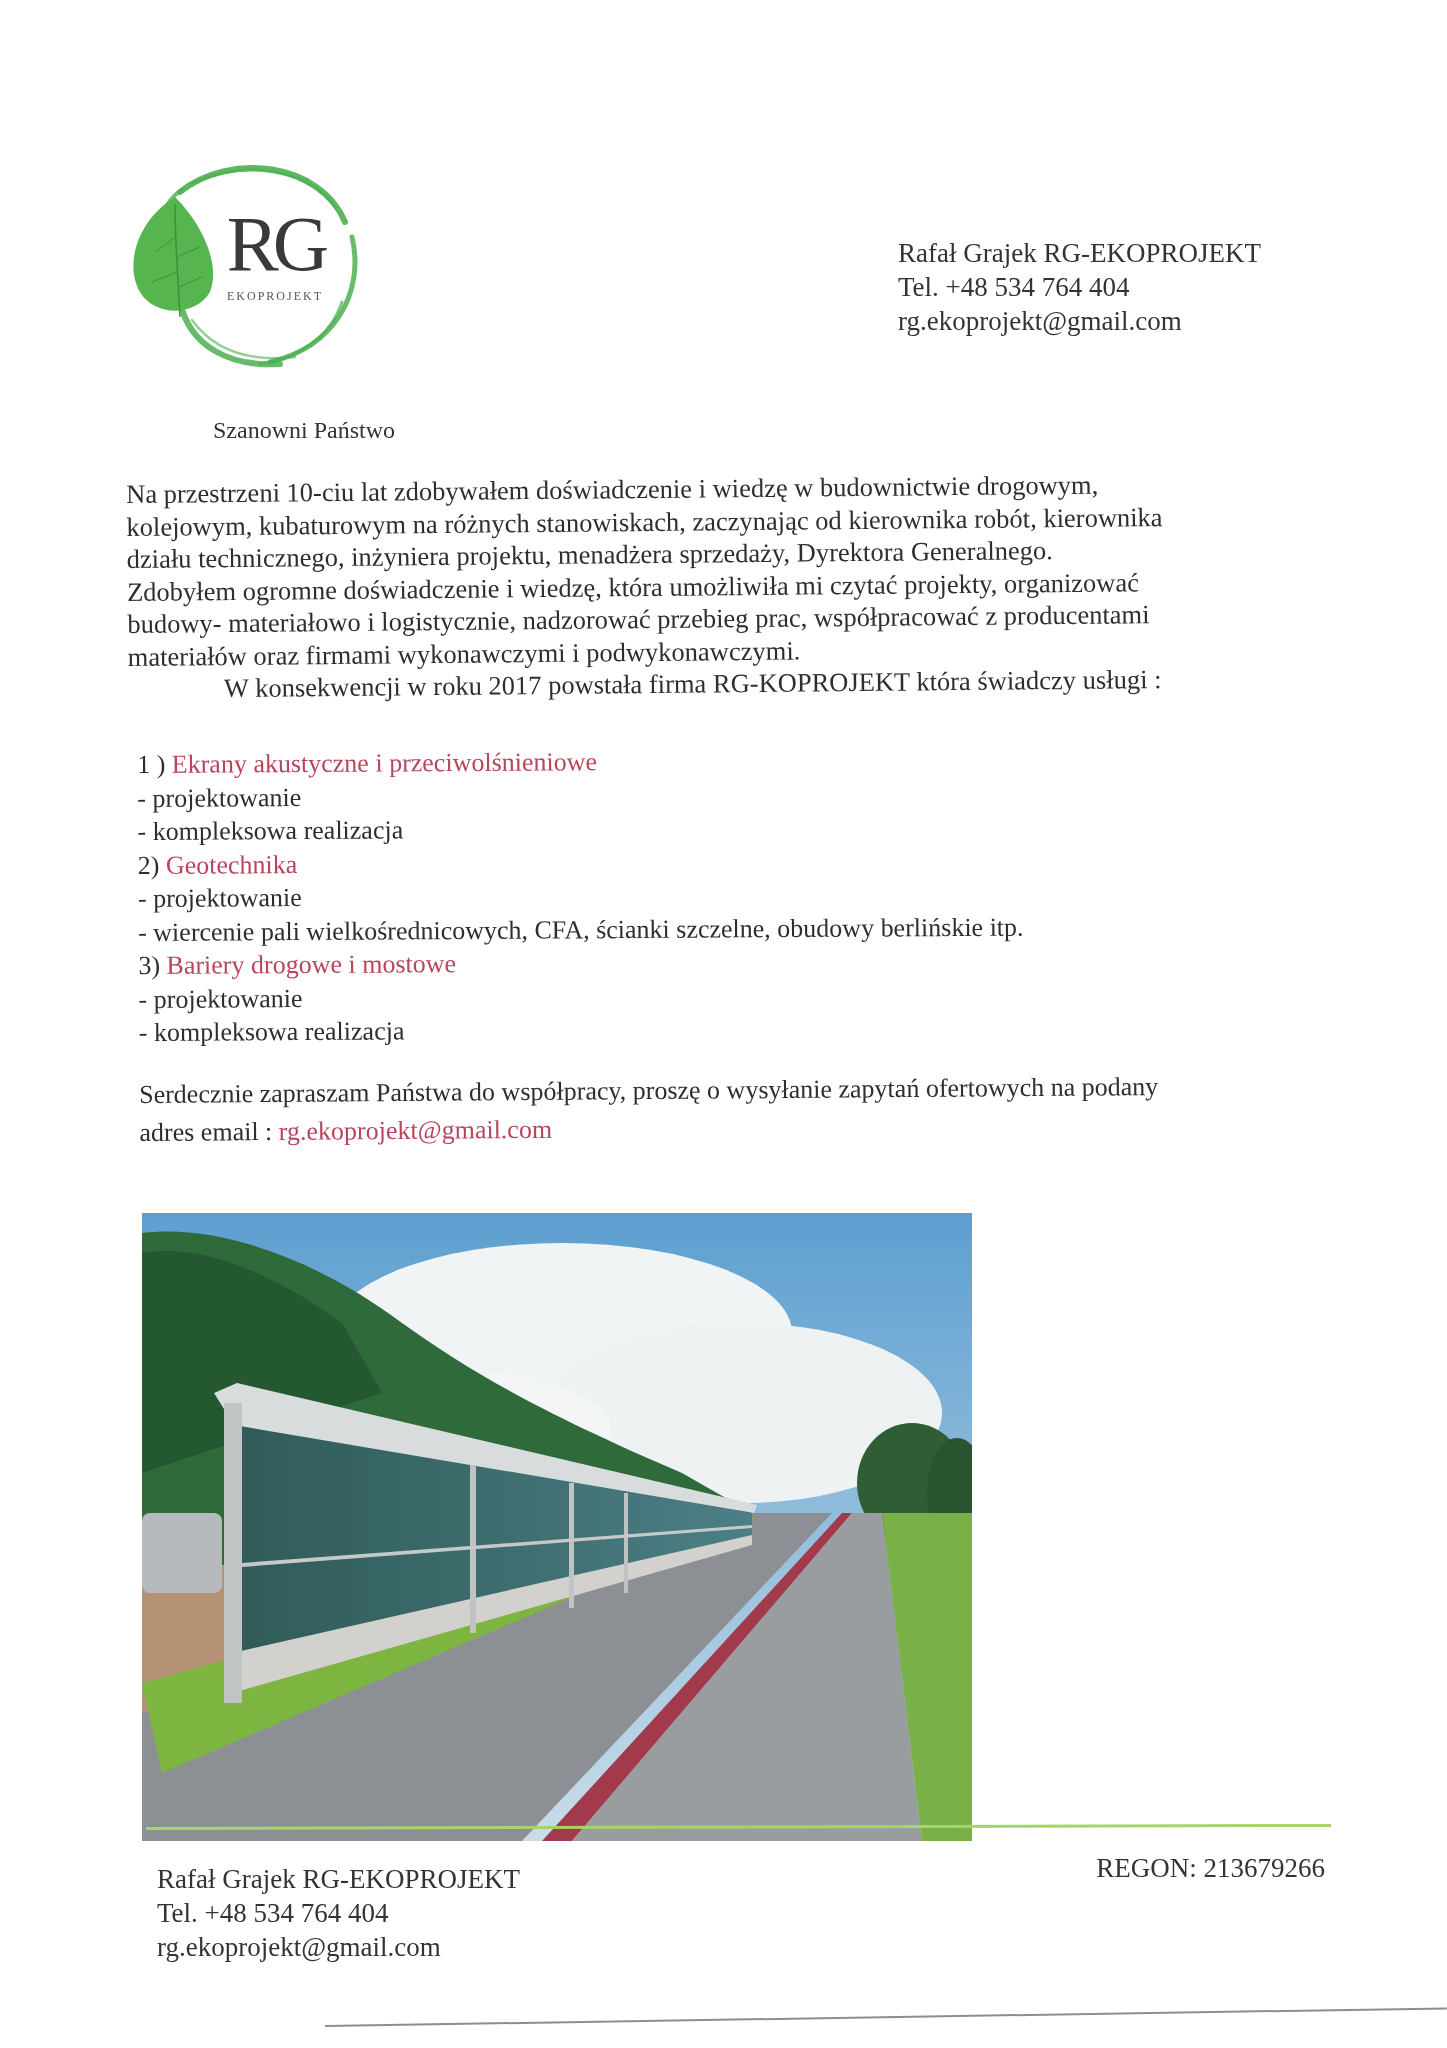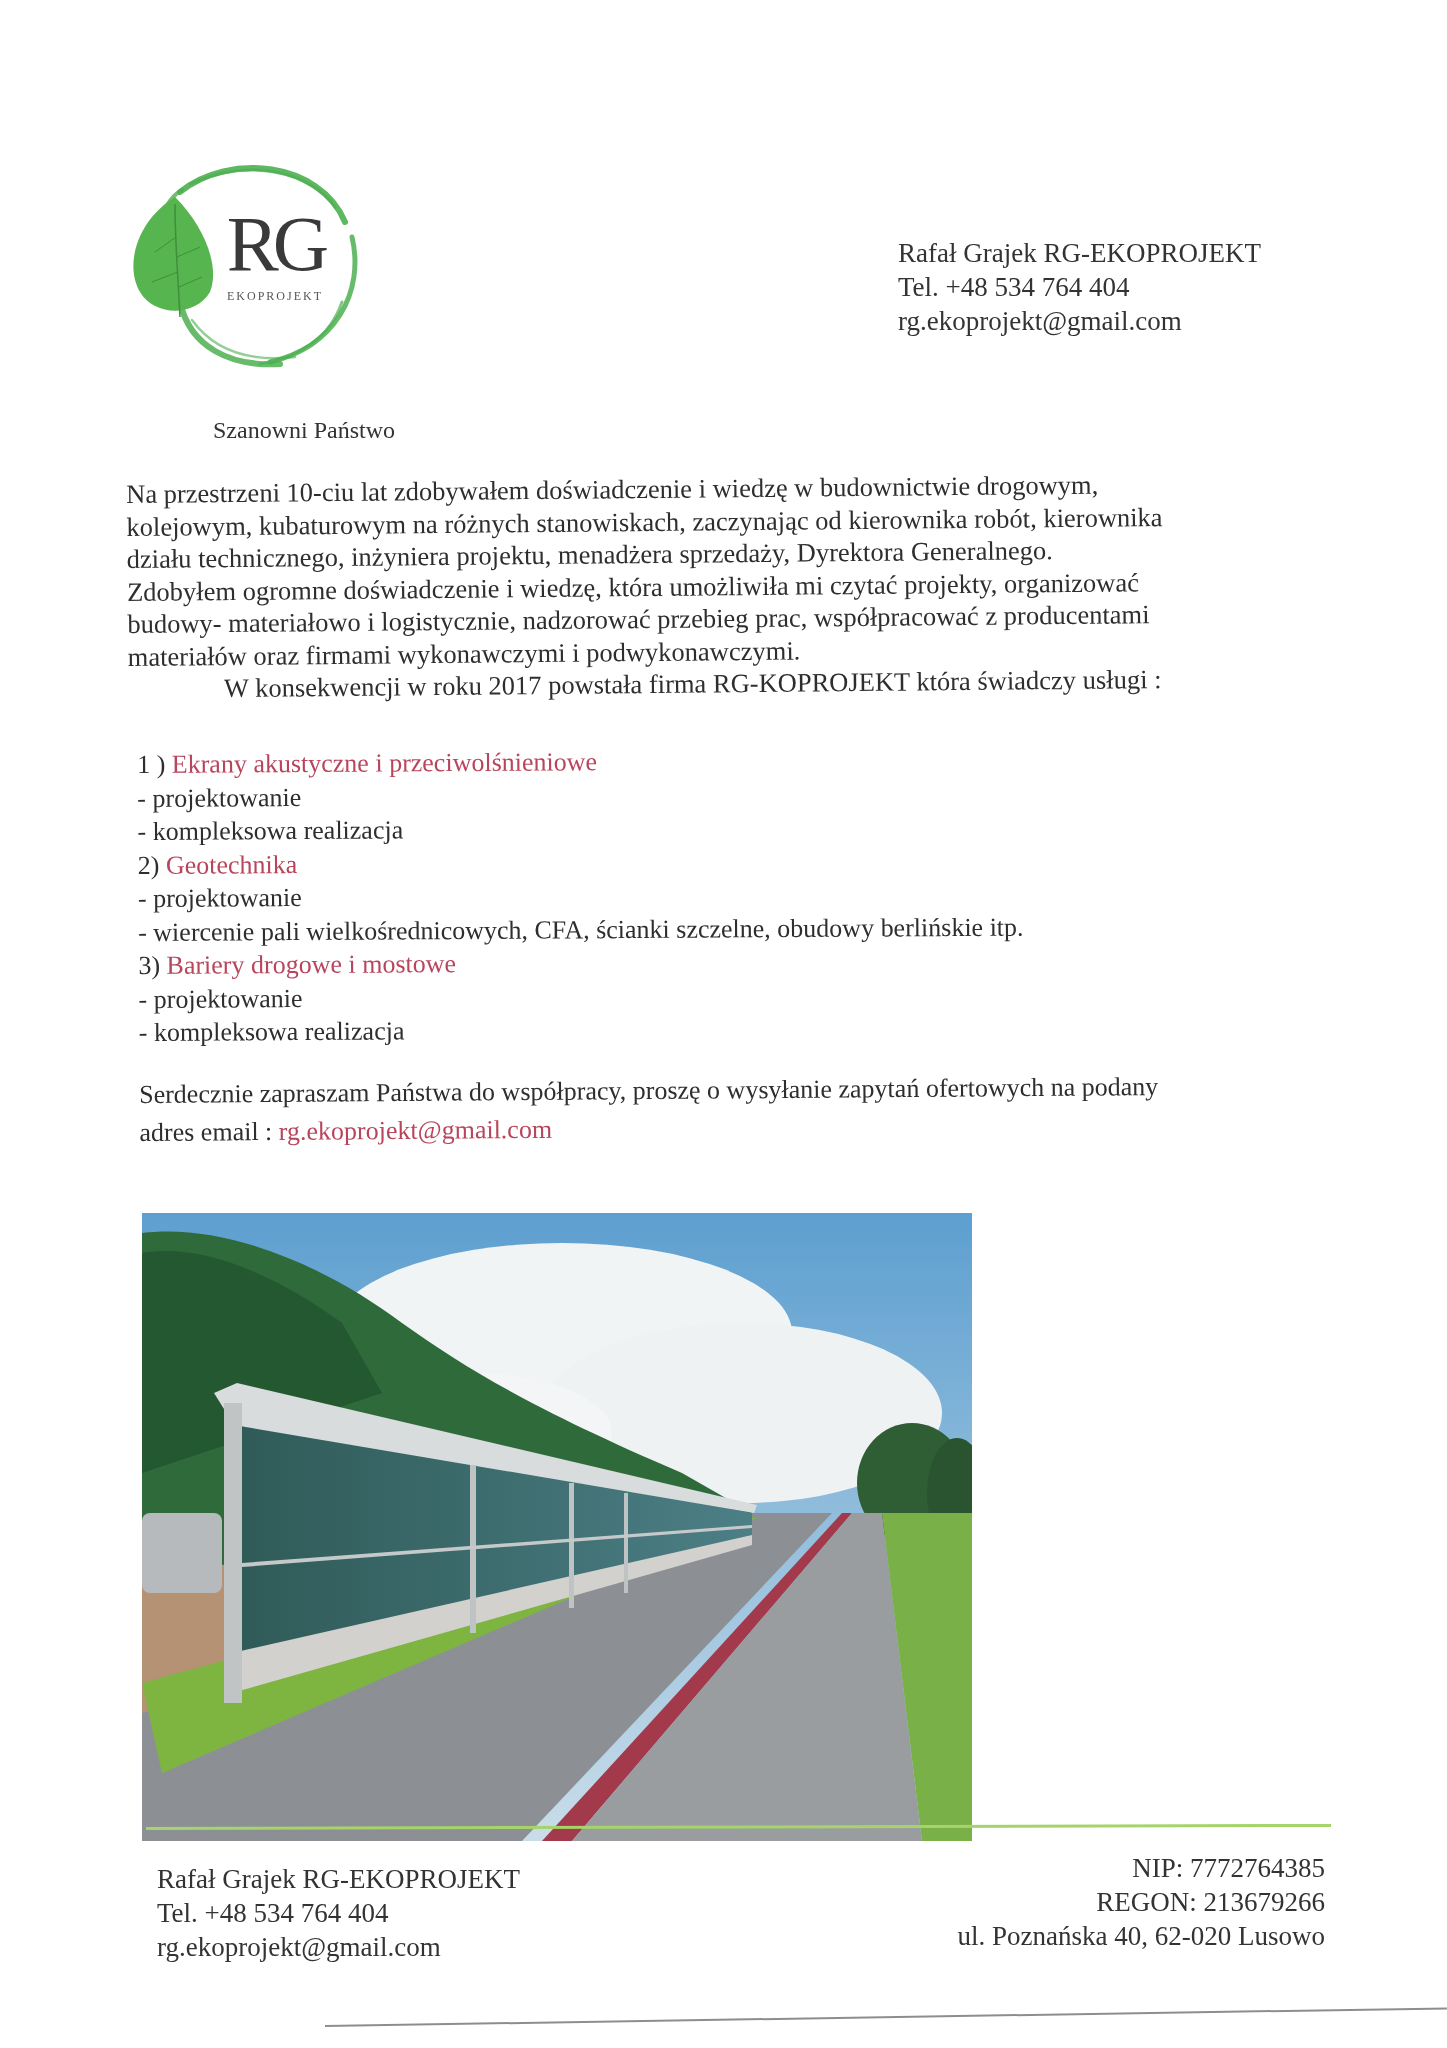--- a/index.html
+++ b/index.html
@@ -137,18 +137,16 @@
 
 <div class="abs green-rule"></div>
 
 <div class="abs footer-left">
   <div>Rafał Grajek RG-EKOPROJEKT</div>
   <div>Tel. +48 534 764 404</div>
   <div>rg.ekoprojekt@gmail.com</div>
 </div>
 
 <div class="abs footer-right">
-  <div>NIP: 7772764385</div>
   <div>REGON: 213679266</div>
-  <div>ul. Poznańska 40, 62-020 Lusowo</div>
 </div>
 
 <div class="abs scan-line"></div>
 
 </body></html>

